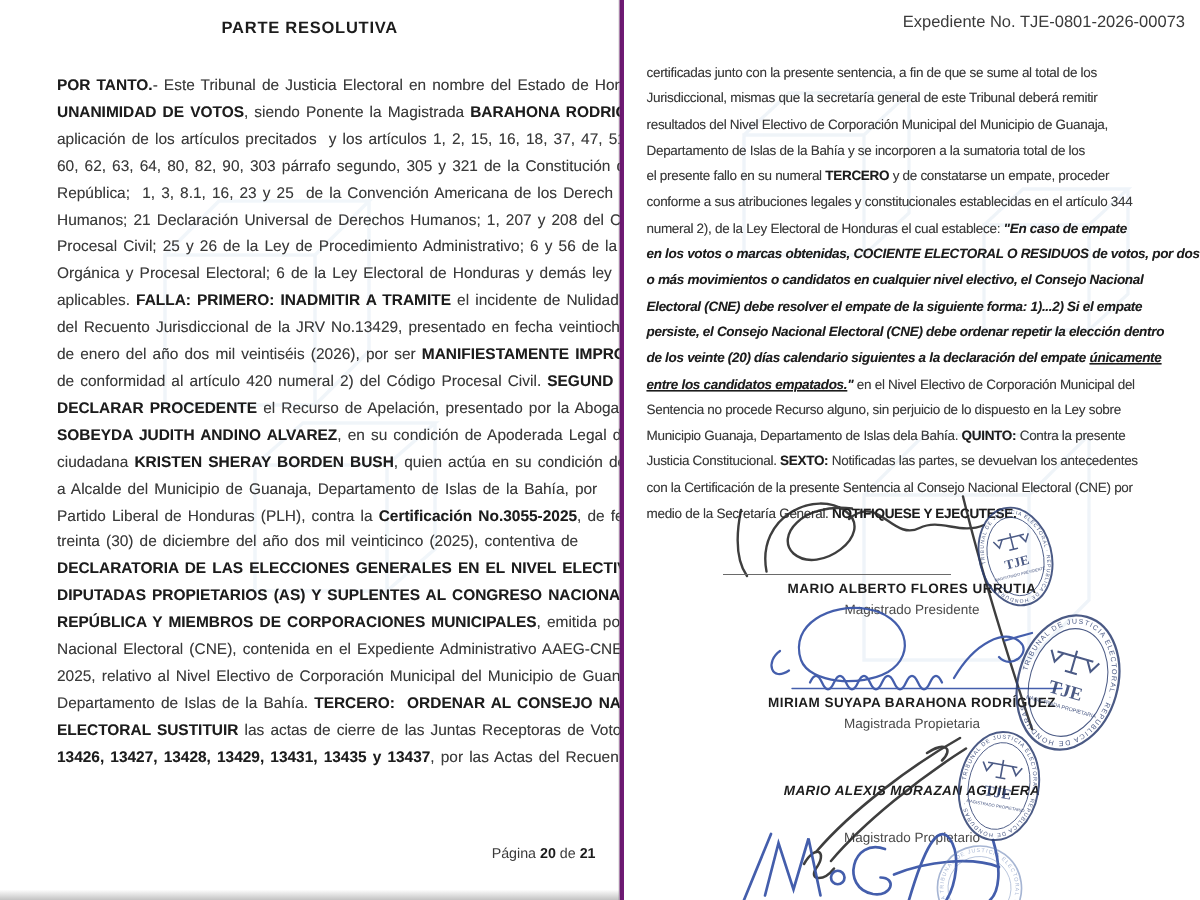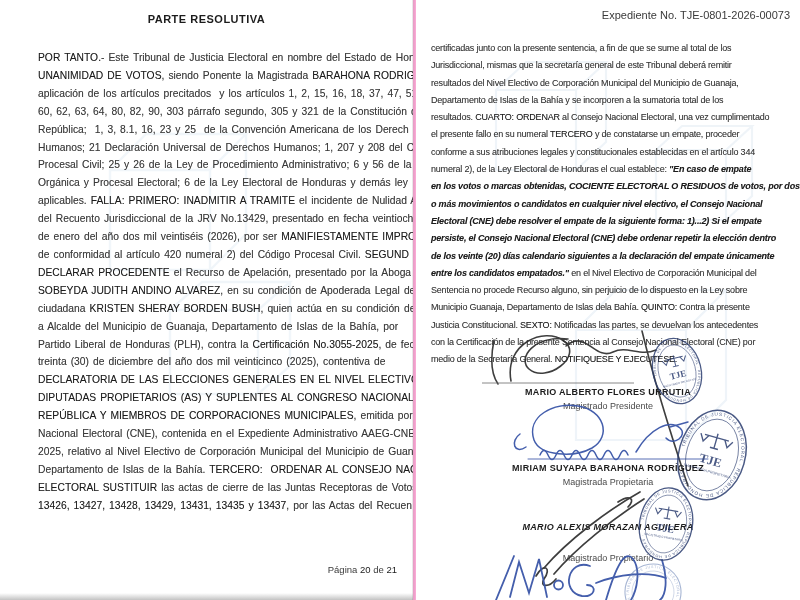--- a/index.html
+++ b/index.html
@@ -1,29 +1,29 @@
 <!DOCTYPE html>
 <html><head>
 <meta charset="utf-8">
 <style>
   html,body{margin:0;padding:0;background:#ffffff;}
-  .stage{position:relative;width:800px;height:600px;overflow:hidden;background:#f9a8d4;
+  .stage{position:relative;width:800px;height:600px;overflow:hidden;background:#701a75;
          font-family:"Liberation Sans",sans-serif;}
   
   .page{position:absolute;top:0;height:600px;background:#fff;overflow:hidden;}
   .page-left{left:0;width:413px;}
   .page-right{left:416px;width:384px;}
   .seam{position:absolute;left:412px;top:0;width:3px;height:600px;
         background:linear-gradient(90deg,rgba(0,0,0,.10),rgba(0,0,0,.03));}
   
   .tl{white-space:pre;}
   .tl span{color:#3a3a3a;}
-  .tl span.b{font-weight:normal;color:#1c1c1c;}
+  .tl span.b{font-weight:bold;color:#1c1c1c;}
   .tl span.bi{font-weight:bold;font-style:italic;color:#1c1c1c;}
-  .tl span.biu{font-weight:bold;font-style:italic;color:#1c1c1c;text-align:right;}
+  .tl span.biu{font-weight:bold;font-style:italic;text-decoration:underline;color:#1c1c1c;text-align:right;}
   .lp-title{position:absolute;top:13px;left:0;width:413px;text-align:center;
             font-size:11px;font-weight:bold;letter-spacing:.5px;color:#1c1c1c;}
   .lp-body{position:absolute;top:49px;left:38px;font-size:10.3px;line-height:17.9px;
            word-spacing:1.2px;text-shadow:0 0 .4px rgba(70,70,70,.45);}
   .lp-footer{position:absolute;top:528px;right:16px;font-size:9.5px;margin-top:36px;}
   .lp-footer .tl{display:inline-block;}
   .lp-band{position:absolute;left:0;bottom:0;width:413px;height:7px;
            background:linear-gradient(0deg,#c3c3c3,rgba(195,195,195,0));}
   .rp-header{position:absolute;top:9px;right:10px;font-size:11px;color:#3a3a3a;}
   .rp-body{position:absolute;top:40px;left:15px;font-size:9px;line-height:17.3px;
@@ -94,21 +94,20 @@
         <path d="M95,60 L95,95 L130,95 L130,60 Z M95,60 L108,48 L143,48 L130,60 M143,48 L143,83 L130,95"></path>
       </g>
     </svg>
 
     <div class="rp-header">Expediente No. TJE-0801-2026-00073</div>
     <div class="rp-body">
         <div class="tl"><span>certificadas junto con la presente sentencia, a fin de que se sume al total de los</span></div>
         <div class="tl"><span>Jurisdiccional, mismas que la secretaría general de este Tribunal deberá remitir</span></div>
         <div class="tl"><span>resultados del Nivel Electivo de Corporación Municipal del Municipio de Guanaja,</span></div>
         <div class="tl"><span>Departamento de Islas de la Bahía y se incorporen a la sumatoria total de los</span></div>
-        <div class="tl"><span>resultados. </span><span class="b">CUARTO: ORDENAR</span><span> al Consejo Nacional Electoral, una vez cumplimentado</span></div>
         <div class="tl"><span>el presente fallo en su numeral </span><span class="b">TERCERO</span><span> y de constatarse un empate, proceder</span></div>
         <div class="tl"><span>conforme a sus atribuciones legales y constitucionales establecidas en el artículo 344</span></div>
         <div class="tl"><span>numeral 2), de la Ley Electoral de Honduras el cual establece: </span><span class="bi">"En caso de empate</span></div>
         <div class="tl"><span class="bi">en los votos o marcas obtenidas, COCIENTE ELECTORAL O RESIDUOS de votos, por dos</span></div>
         <div class="tl"><span class="bi">o más movimientos o candidatos en cualquier nivel electivo, el Consejo Nacional</span></div>
         <div class="tl"><span class="bi">Electoral (CNE) debe resolver el empate de la siguiente forma: 1)...2) Si el empate</span></div>
         <div class="tl"><span class="bi">persiste, el Consejo Nacional Electoral (CNE) debe ordenar repetir la elección dentro</span></div>
         <div class="tl"><span class="bi">de los veinte (20) días calendario siguientes a la declaración del empate </span><span class="biu">únicamente</span></div>
         <div class="tl"><span class="biu">entre los candidatos empatados.</span><span class="bi">"</span><span> en el Nivel Electivo de Corporación Municipal del</span></div>
         <div class="tl"><span>Sentencia no procede Recurso alguno, sin perjuicio de lo dispuesto en la Ley sobre</span></div>

